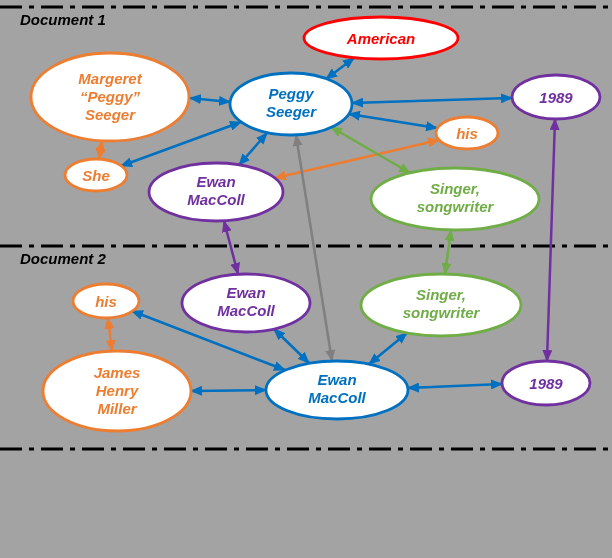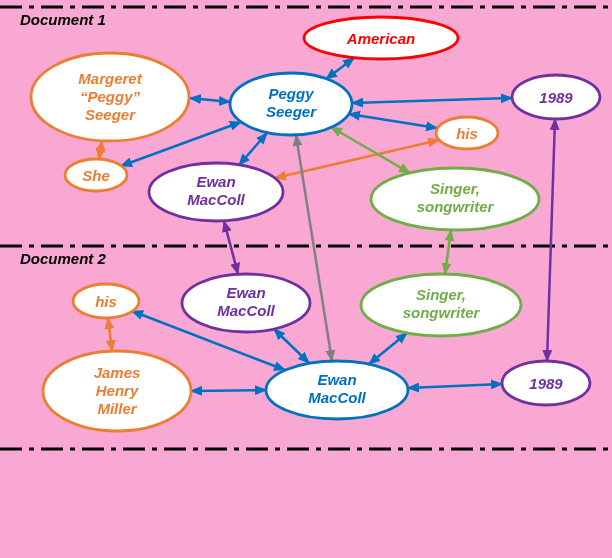--- a/index.html
+++ b/index.html
@@ -1,17 +1,17 @@
 <!DOCTYPE html>
 <html><head>
 <meta charset="utf-8">
 <style>
   html,body{margin:0;padding:0;background:#fff;}
   body{font-family:"Liberation Sans",sans-serif;}
-  .stage{position:relative;width:612px;height:558px;background:#f9a8d4;overflow:hidden;}
+  .stage{position:relative;width:612px;height:558px;background:#a3a3a3;overflow:hidden;}
   svg{display:block;}
   .dash{stroke:#000;stroke-width:3.2;stroke-dasharray:22 7 5 7;}
   .doclabel{font:italic bold 15px "Liberation Sans",sans-serif;fill:#000;}
   .t{font:italic bold 15px "Liberation Sans",sans-serif;text-anchor:middle;}
   .node{fill:#fff;stroke-width:2.8;}
   .e{fill:none;stroke-width:2.5;}
   .sB{stroke:#0070C0}.sO{stroke:#ED7D31}.sG{stroke:#70AD47}.sP{stroke:#7030A0}.sGr{stroke:#808080}.sR{stroke:#FF0000}
   .fB{fill:#0070C0}.fO{fill:#ED7D31}.fG{fill:#70AD47}.fP{fill:#7030A0}.fR{fill:#FF0000}
   .legend{position:absolute;left:0;top:450px;width:612px;height:108px;}
 </style>

